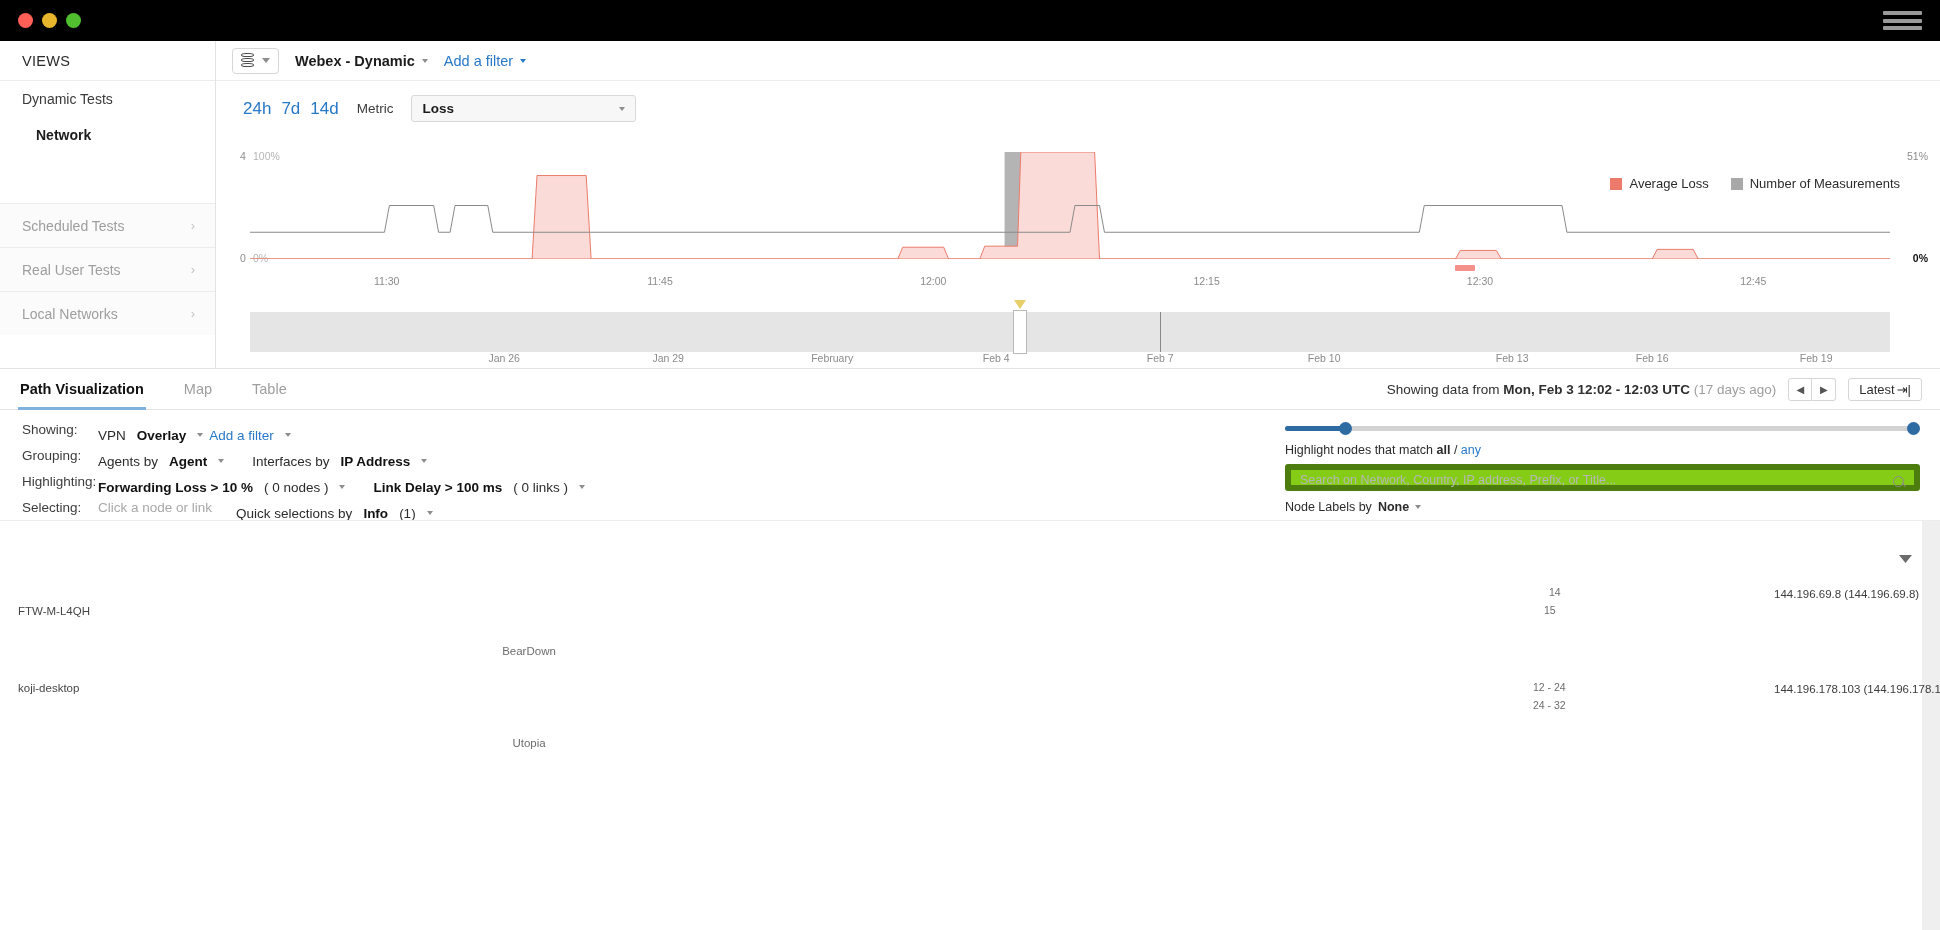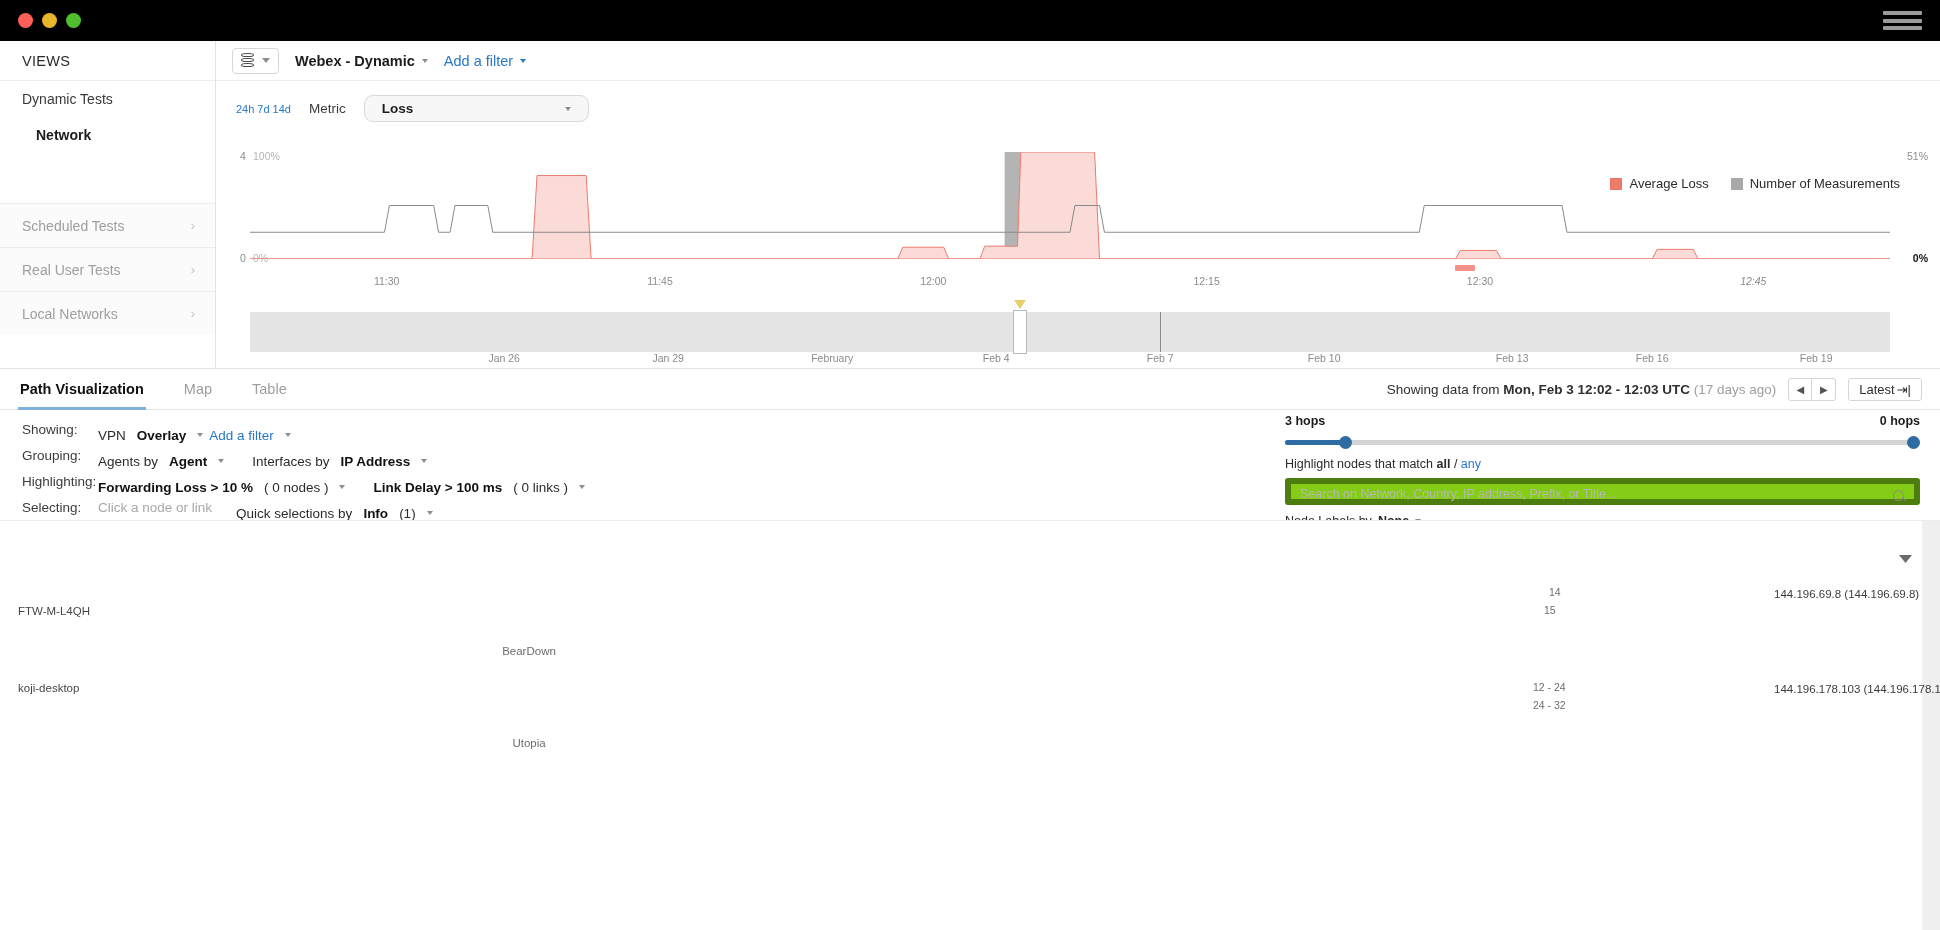--- a/index.html
+++ b/index.html
@@ -58,27 +58,27 @@
                border-radius:50%/60%; background:#fff; }
   .db-icon i:nth-child(1){top:0;} .db-icon i:nth-child(2){top:5px;} .db-icon i:nth-child(3){top:10px;}
   .caret { width:0;height:0;border-left:4px solid transparent;border-right:4px solid transparent;
            border-top:5px solid #8d8d8d; display:inline-block; }
   .caret.sm { border-left-width:3.5px;border-right-width:3.5px;border-top-width:4.5px; }
   .title-drop { display:flex; align-items:center; gap:7px; font-size:14.5px; font-weight:bold; color:#1b1b1b; cursor:pointer;}
   .filter-drop { display:flex; align-items:center; gap:7px; font-size:14.5px; color:#2878c8; cursor:pointer;}
   .filter-drop .caret { border-top-color:#2878c8; }
 
   .metricrow { display:flex; align-items:center; gap:18px; padding:14px 0 0 20px; }
-  .ranges { display:flex; gap:3px; font-size:11px; }
+  .ranges { display:flex; gap:10px; font-size:17px;margin-left:7px; }
   .range { color:#2878c8; cursor:pointer; }
   .range.active { color:#2878c8; }
   .metric-label { font-size:13.5px; color:#3c3c3c; }
   .metric-select {
-    width:225px; height:27px; border:1px solid #d9d9d9; border-radius:9px; background:#f7f7f7;
-    display:flex; align-items:center; justify-content:space-between; padding:0 17px;
+    width:225px; height:27px; border:1px solid #d9d9d9; border-radius:3px; background:#f7f7f7;
+    display:flex; align-items:center; justify-content:space-between; padding:0 10px;
     font-size:13.5px; font-weight:bold; color:#1b1b1b; cursor:pointer;
   }
   .legend { position:absolute; right:40px; top:135px; display:flex; gap:22px; align-items:center; font-size:13px; color:#2b2b2b;}
   .legend .sw { width:12px; height:12px; display:inline-block; margin-right:7px; vertical-align:-2px; }
   .legend .it { white-space:nowrap; }
   .yl { position:absolute; font-size:10.5px; color:#8c8c8c; }
   .yl.l-top { left:240px; top:150px; }   
   .yl.l-bot { left:240px; top:252px; }   
   .yl.p-top { left:253px; top:150px; color:#b5b5b5;} 
   .yl.p-bot { left:253px; top:252px; color:#b5b5b5;} 
@@ -247,21 +247,21 @@
       <path d="M 0 107 L 0 107 L 282.08 107 L 287 23.539999999999992 L 336.2 23.539999999999992 L 341.12 107 L 647.8000000000001 107 L 652.72 95.23 L 693.72 95.23 L 698.64 107 L 729.8 107 L 734.72 94.16 L 767.5200000000001 94.16 L 770.8 0 L 844.6 0 L 849.52 107 L 1205.4 107 L 1210.32 98.44 L 1246.4 98.44 L 1251.32 107 L 1402.2 107 L 1407.12 97.37 L 1443.2 97.37 L 1448.1200000000001 107 L 1640 107 L 1640 107 Z" fill="#fadbd8" stroke="#ec7b6b" stroke-width="1" vector-effect="non-scaling-stroke"></path>
       <path d="M 0 80.25 L 134.48000000000002 80.25 L 139.4 53.5 L 183.68 53.5 L 188.6 80.25 L 200.07999999999998 80.25 L 205 53.5 L 237.79999999999998 53.5 L 242.72 80.25 L 820 80.25 L 824.92 53.5 L 849.52 53.5 L 854.44 80.25 L 1169.32 80.25 L 1174.24 53.5 L 1312 53.5 L 1316.92 80.25 L 1640 80.25" fill="none" stroke="#8a8a8a" stroke-width="1" vector-effect="non-scaling-stroke"></path>
       <path d="M 756.6 -16 L 768.6 -16 L 762.6 -6 Z" fill="#e8d27a" stroke="#b9a24e" stroke-width="1" vector-effect="non-scaling-stroke"></path>
     </svg>
   <div class="xaxis" id="xaxis">
       <span style="left: 8.33333%;">11:30</span>
       <span style="left: 25%;">11:45</span>
       <span style="left: 41.6667%;">12:00</span>
       <span style="left: 58.3333%;">12:15</span>
       <span style="left: 75%;">12:30</span>
-      <span style="left: 91.6667%; font-style: italic;">12:45</span>
+      <span style="left: 91.6667%;">12:45</span>
       <div style="position: absolute; height: 6px; background: rgb(243, 145, 138); border-radius: 1px; left: 73.5%; width: 1.2%; top: -10px;"></div>
     </div>
 
   <div class="navigator" id="navigator">
       <div class="nav-handle" style="left: 46.5%;">
         <div class="nav-arrow"></div>
       </div>
       <div class="nav-marker" style="left: 55.5%;"></div>
     </div>
   <div class="nav-dates" id="navdates">
@@ -347,24 +347,20 @@
       <span class="cval" style="margin-left:24px">
         <span>Quick selections by</span>
         <span class="b">Info</span>
         <span>(1)</span>
         <span class="caret sm"></span>
       </span>
     </div>
   </div>
 
   <div class="rightctl">
-    <div class="hopsrow">
-      <span>3 hops</span>
-      <span>0 hops</span>
-    </div>
     <div class="slider">
       <span class="strack"></span>
       <span class="sfill"></span>
       <span class="sknob" style="left:54px"></span>
       <span class="sknob" style="right:0"></span>
     </div>
     <div class="hl-text">
       <span>Highlight nodes that match</span>
       <b>all</b>
       <span>/</span>

